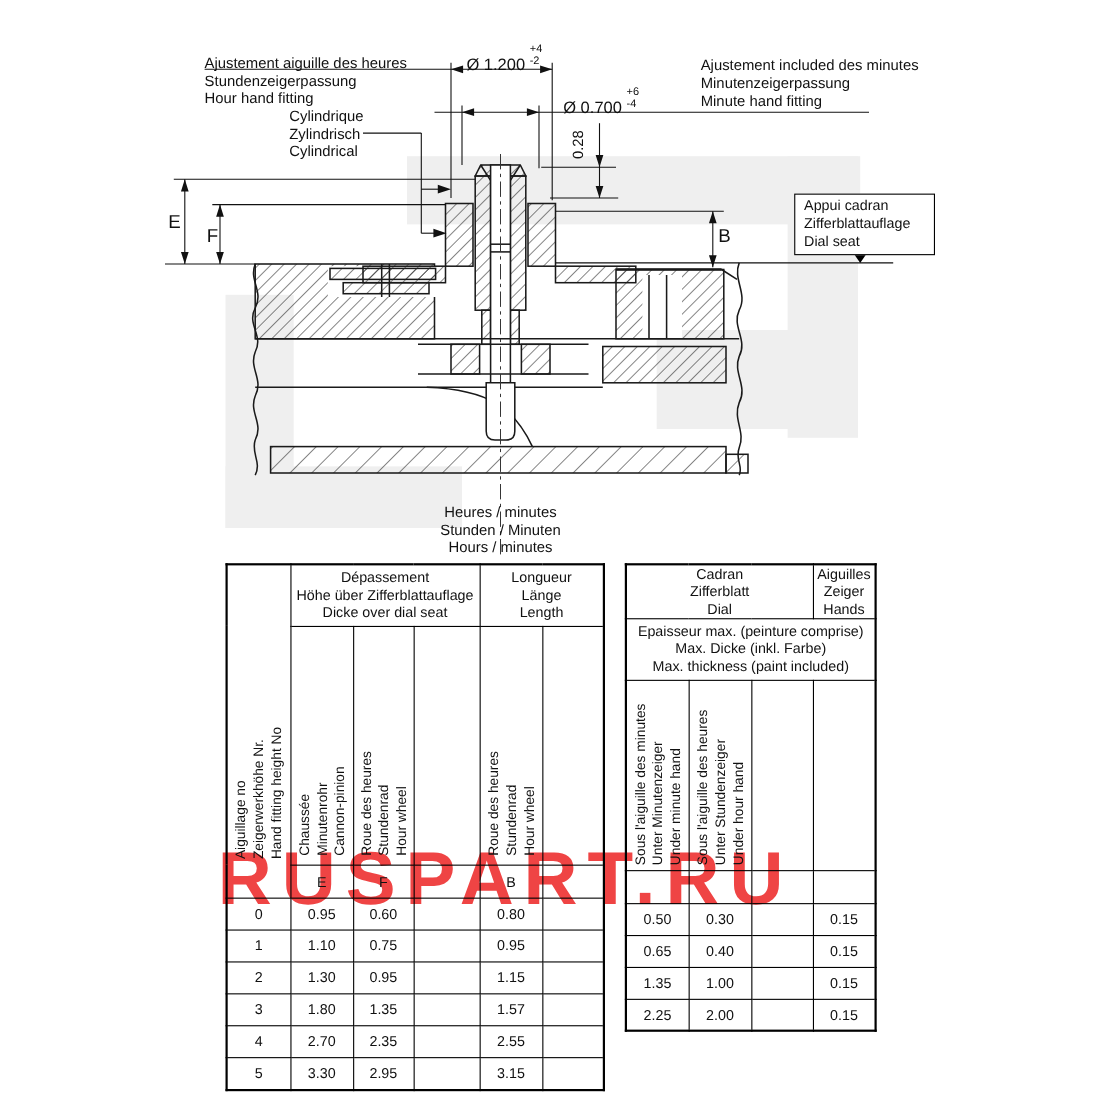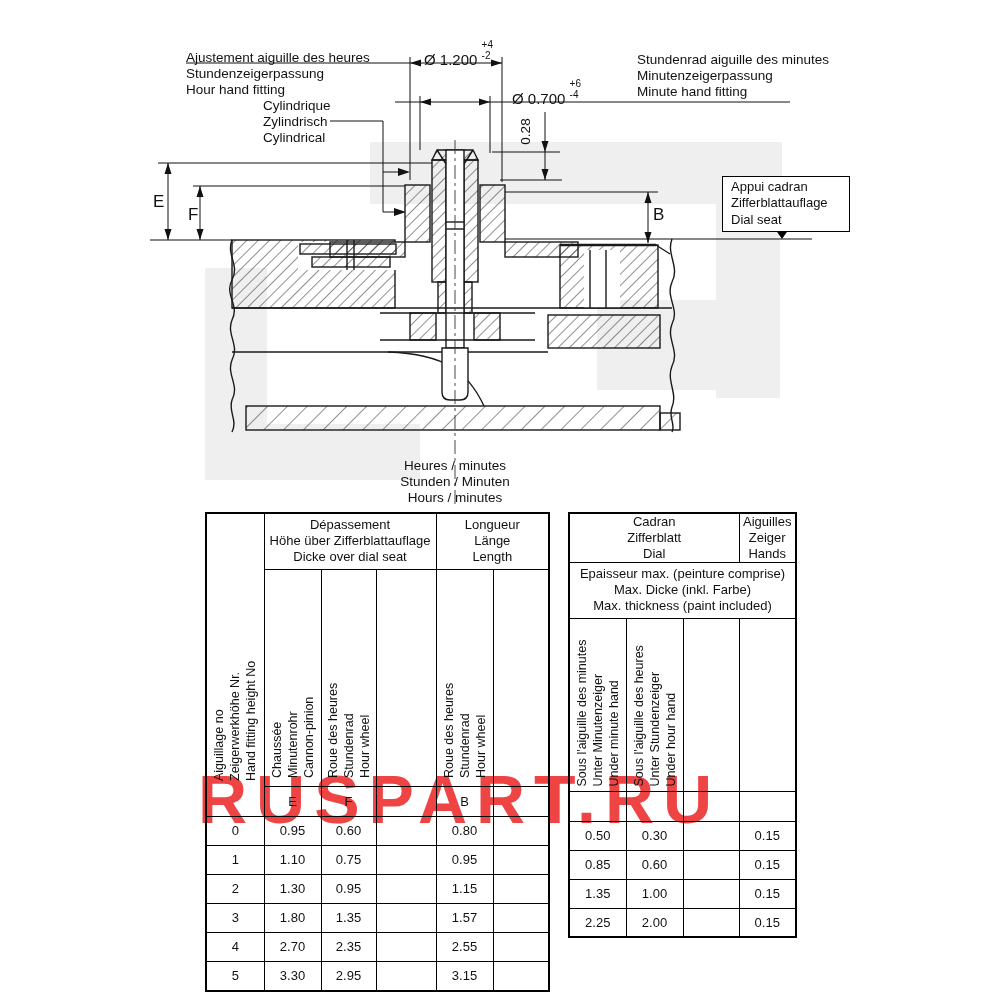--- a/index.html
+++ b/index.html
@@ -150,21 +150,21 @@
     <path d="M782,239 L774,227.5 H790 Z" fill="#000" stroke="none"></path>
   </g>
 </svg>
 
 <div class="lbl" style="left:186px;top:10px;margin-top:40px;">
   <div>Ajustement  aiguille des heures</div>
   <div>Stundenzeigerpassung</div>
   <div>Hour hand fitting</div>
 </div>
 <div class="lbl" style="left:637px;top:52px;">
-  <div>Stundenrad aiguille des minutes</div>
+  <div>Ajustement included des minutes</div>
   <div>Minutenzeigerpassung</div>
   <div>Minute hand fitting</div>
 </div>
 <div class="lbl" style="left:263px;top:98px;">
   <div>Cylindrique</div>
   <div>Zylindrisch</div>
   <div>Cylindrical</div>
 </div>
 
 <div class="dim" style="left:424px;top:40px;">
@@ -362,22 +362,22 @@
     <td></td>
         <td></td>
   </tr>
   <tr style="height:29px">
     <td class="num">0.50</td>
     <td class="num">0.30</td>
     <td></td>
     <td class="num">0.15</td>
   </tr>
   <tr style="height:29px">
-    <td class="num">0.85</td>
-    <td class="num">0.60</td>
+    <td class="num">0.65</td>
+    <td class="num">0.40</td>
     <td></td>
     <td class="num">0.15</td>
   </tr>
   <tr style="height:29px">
     <td class="num">1.35</td>
     <td class="num">1.00</td>
     <td></td>
     <td class="num">0.15</td>
   </tr>
   <tr style="height:29px">

